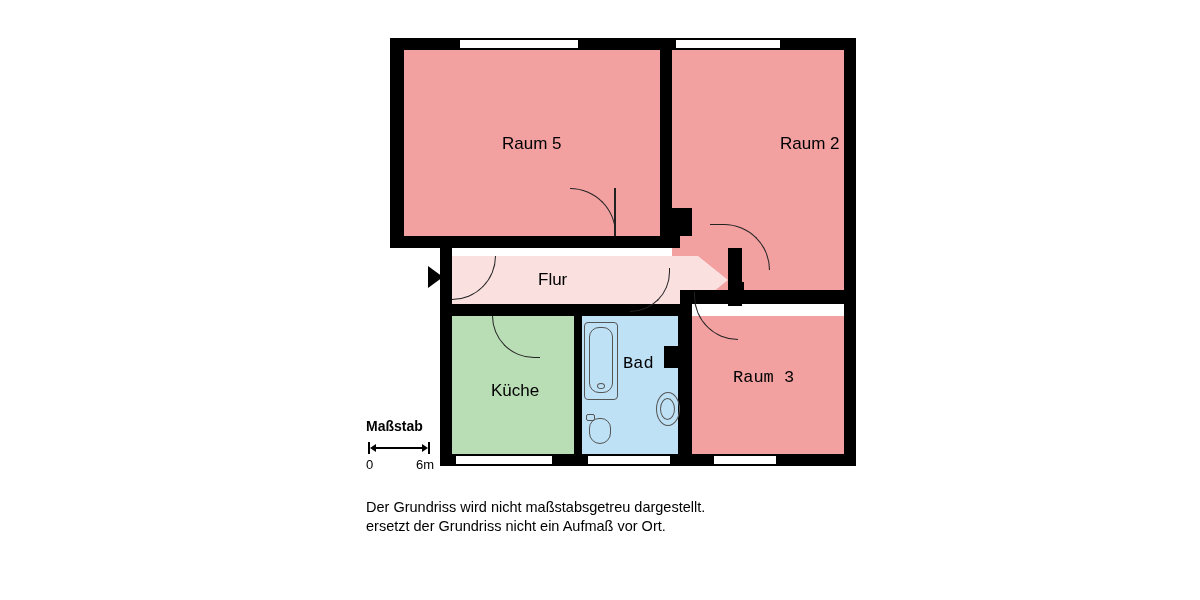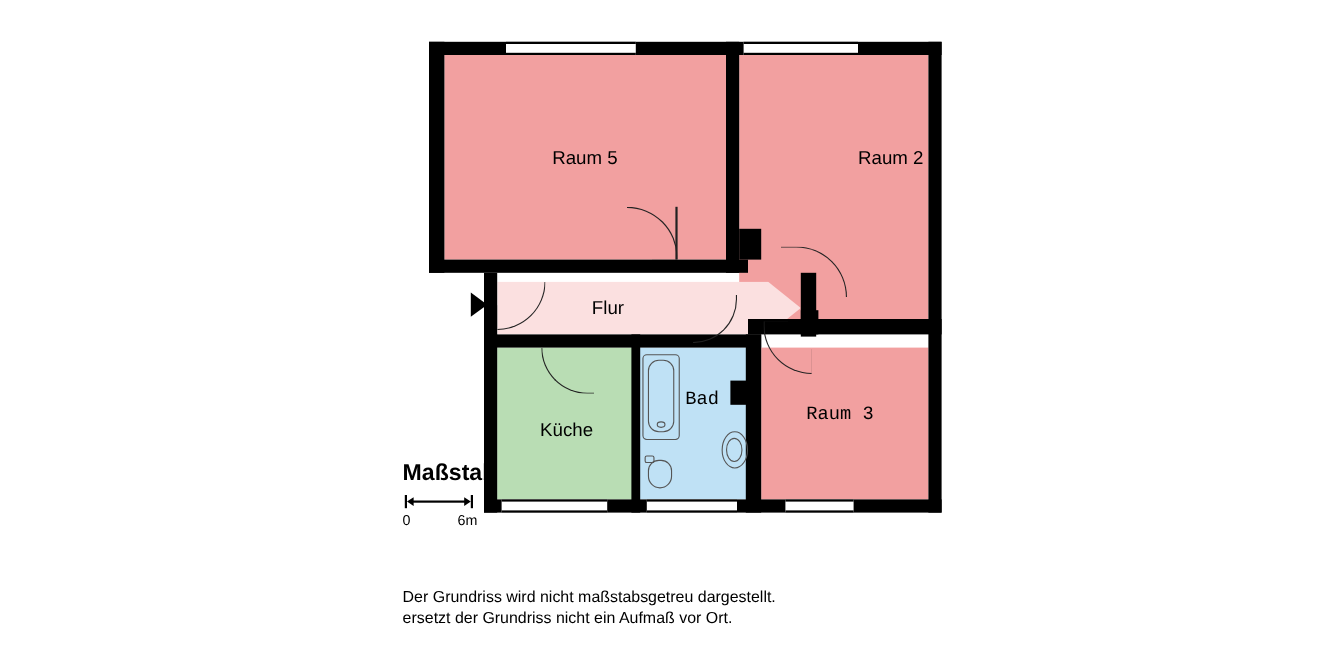--- a/index.html
+++ b/index.html
@@ -65,21 +65,21 @@
     position: absolute;
     width: 0; height: 0;
     border-top: 11px solid transparent;
     border-bottom: 11px solid transparent;
     border-left: 15px solid #000;
   }
 
   
   #scale-block { position: absolute; left: 366px; top: 418px; }
   #scale-title {
-    font-size: 21px;
+    font-size: 14px;
     font-weight: bold;
     color: #000;
     margin: 0 0 8px 0;
   }
   #scale-line {
     position: relative;
     width: 62px;
     height: 12px;
     margin-left: 2px;
   }
@@ -119,21 +119,20 @@
   #scale-ticks .t1 { position: absolute; right: -6px; }
 
   
   #disclaimer {
     position: absolute;
     left: 366px;
     top: 498px;
     font-size: 14.5px;
     line-height: 19px;
     color: #000;
-    margin-top: 36px;
   }
   #disclaimer div { white-space: nowrap; }
 
   
   .fixture {
     position: absolute;
     box-sizing: border-box;
     border: 1.5px solid #555;
     background: transparent;
   }

